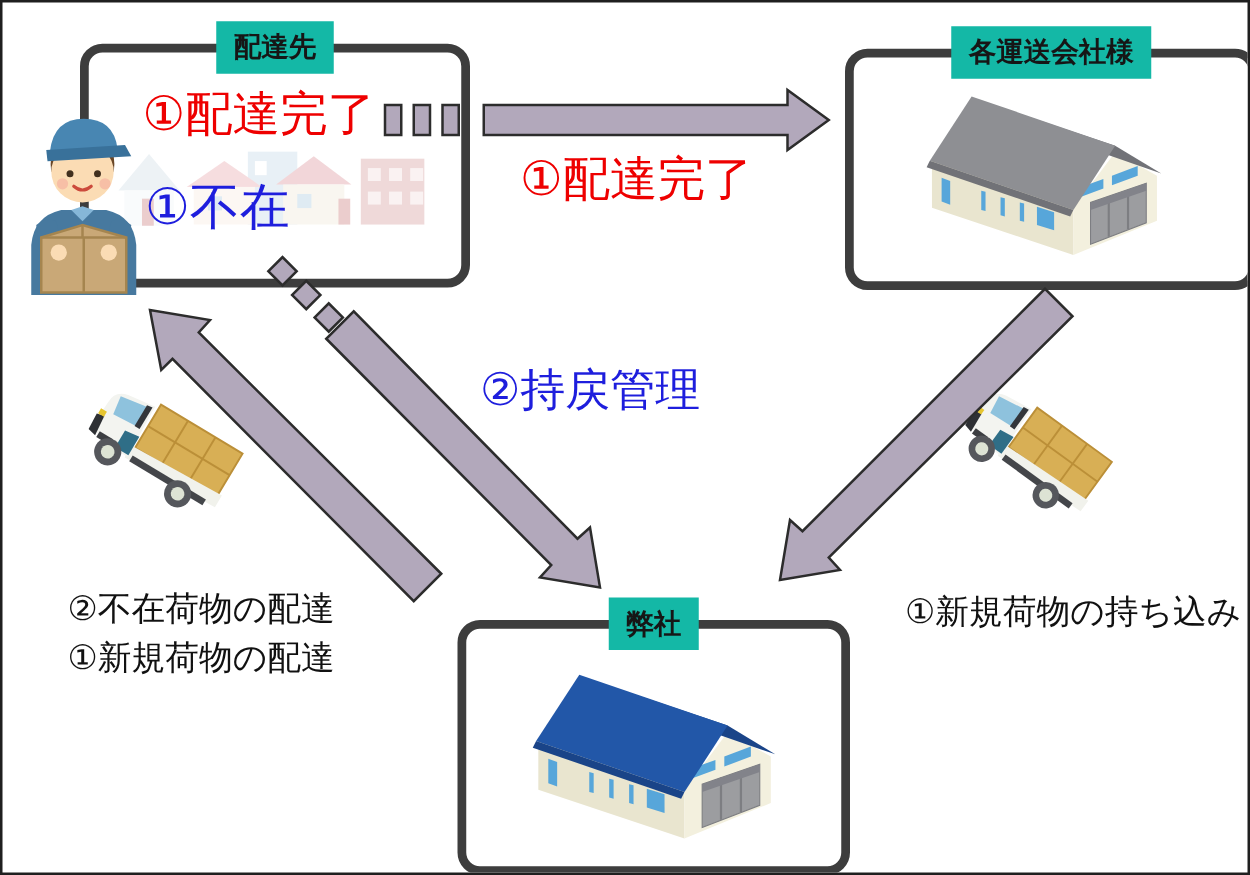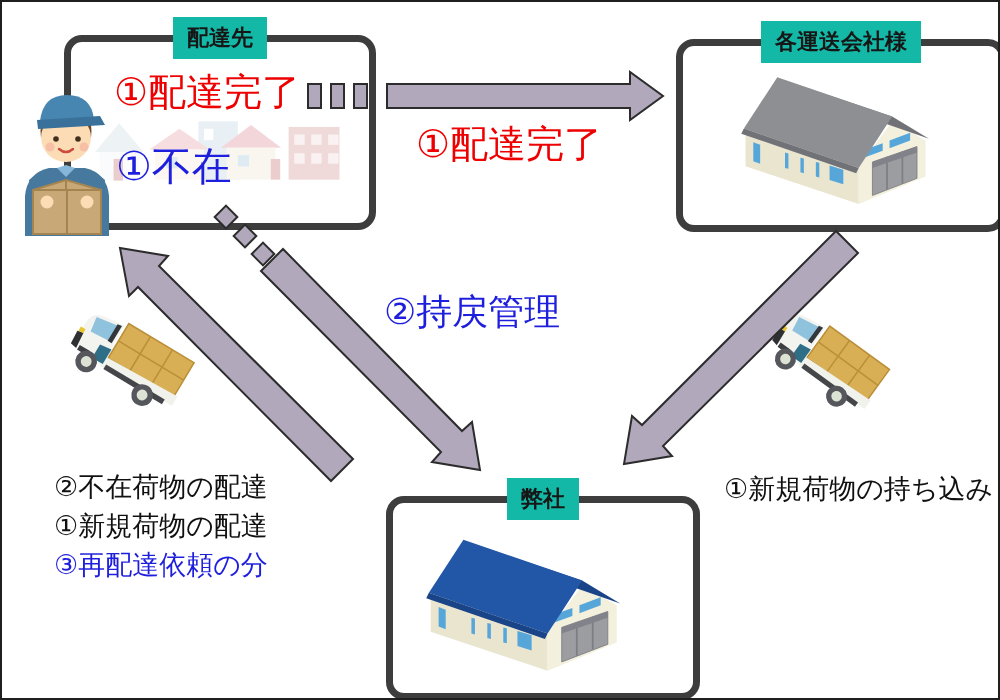--- a/index.html
+++ b/index.html
@@ -5,21 +5,21 @@
   html,body{margin:0;padding:0;background:#fff;}
   .canvas{
     position:relative;width:1000px;height:700px;background:#fff;
     border:2px solid #1f1f1f;box-sizing:border-box;overflow:hidden;
     font-family:"Liberation Sans","DejaVu Sans",sans-serif;
   }
   
   .box{position:absolute;border:7px solid #3d3d3d;border-radius:18px;background:#fff;z-index:1;}
   #box-dest{left:62px;top:33px;width:298px;height:181px;}
   #box-carriers{left:674px;top:37px;width:302px;height:179px;padding-left:14px;}
-  #box-company{left:384px;top:494px;width:300px;height:190px;}
+  #box-company{left:364px;top:494px;width:300px;height:190px;}
   .box-title{
     position:absolute;top:-25px;left:50%;transform:translateX(-50%);
     background:#14b8a6;padding:0 14px;font-size:22px;font-weight:bold;color:#161616;
     white-space:nowrap;line-height:42px;z-index:2;
   }
   
   .houses{position:absolute;left:14px;top:68px;width:268px;height:80px;opacity:.33;z-index:0;}
   .warehouse{position:absolute;z-index:2;}
   #wh-gray{left:726px;top:58px;width:210px;height:150px;--roof-main:#8e8f93;--roof-side:#717277;}
   #wh-blue{left:410px;top:520px;width:218px;height:155px;--roof-main:#2257a8;--roof-side:#1a4488;}
@@ -180,19 +180,18 @@
     <polygon class="arr" points="351,457 157,264 166,254 118,246 127,294 136,285 329,479"></polygon>
     <polygon class="arr" points="834,229 640,423 630,414 622,462 670,454 661,444 856,251"></polygon>
   </svg>
 
   <div class="flow-label red" id="label-report">①配達完了</div>
   <div class="flow-label blue" id="label-return">②持戻管理</div>
 
   <div class="side-list" id="list-left">
     <div>②不在荷物の配達</div>
     <div>①新規荷物の配達</div>
-    <div class="blue">③再配達依頼の分</div>
   </div>
   <div class="side-list" id="list-right">
     <div>①新規荷物の持ち込み</div>
   </div>
 
 </div>
 
 </body></html>

